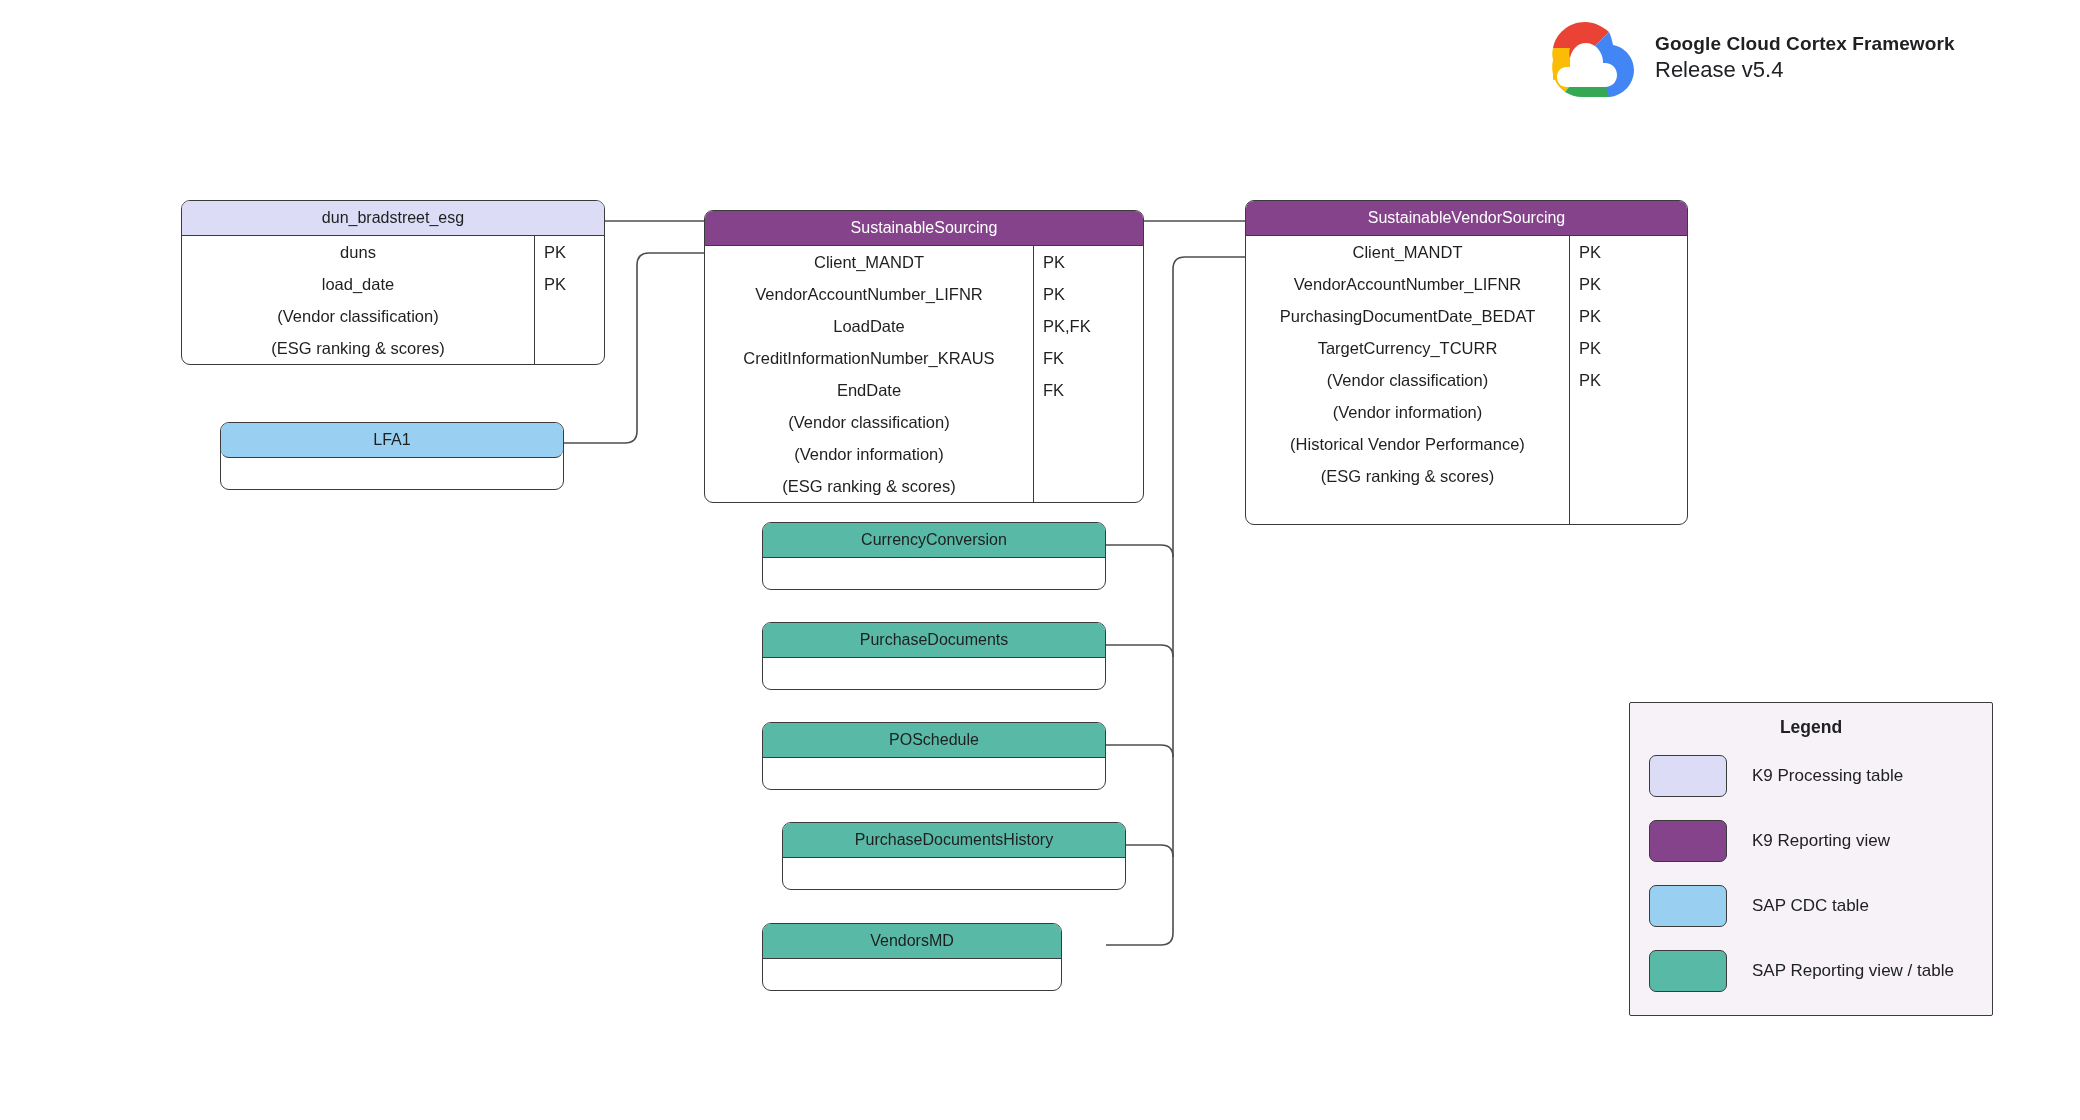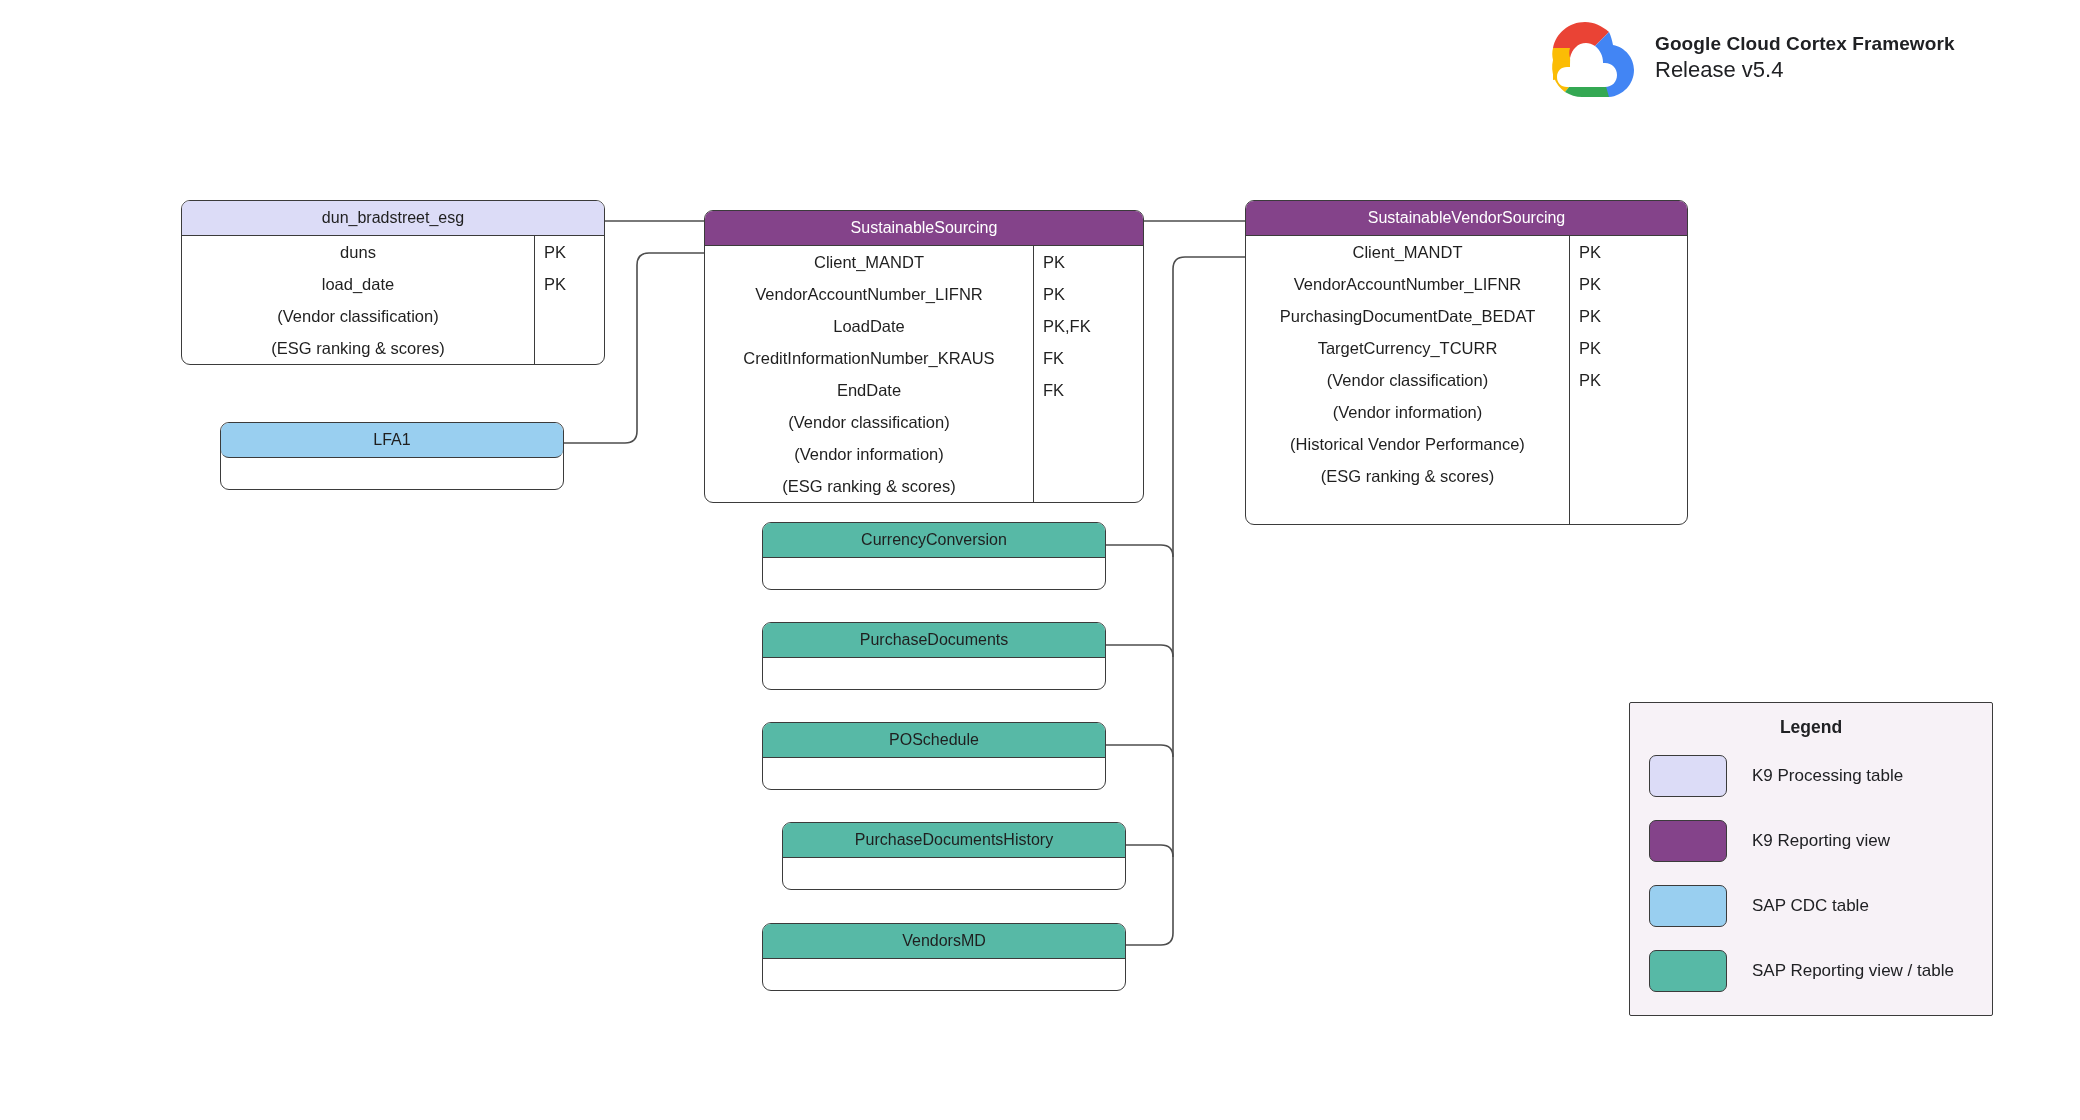--- a/index.html
+++ b/index.html
@@ -263,21 +263,21 @@
       <div class="entity-body">
         <div class="col-fields"></div>
       </div>
     </div>
     <div class="entity stub" style="left: 782px; top: 822px; width: 344px;">
       <div class="entity-title hdr-sapview">PurchaseDocumentsHistory</div>
       <div class="entity-body">
         <div class="col-fields"></div>
       </div>
     </div>
-    <div class="entity stub" style="left: 762px; top: 923px; width: 364px;">
+    <div class="entity stub" style="left: 762px; top: 923px; width: 300px;">
       <div class="entity-title hdr-sapview">VendorsMD</div>
       <div class="entity-body">
         <div class="col-fields"></div>
       </div>
     </div>
   </div>
 
 <div id="legend">
   <div id="legend-title">Legend</div>
   <div id="legend-rows">

